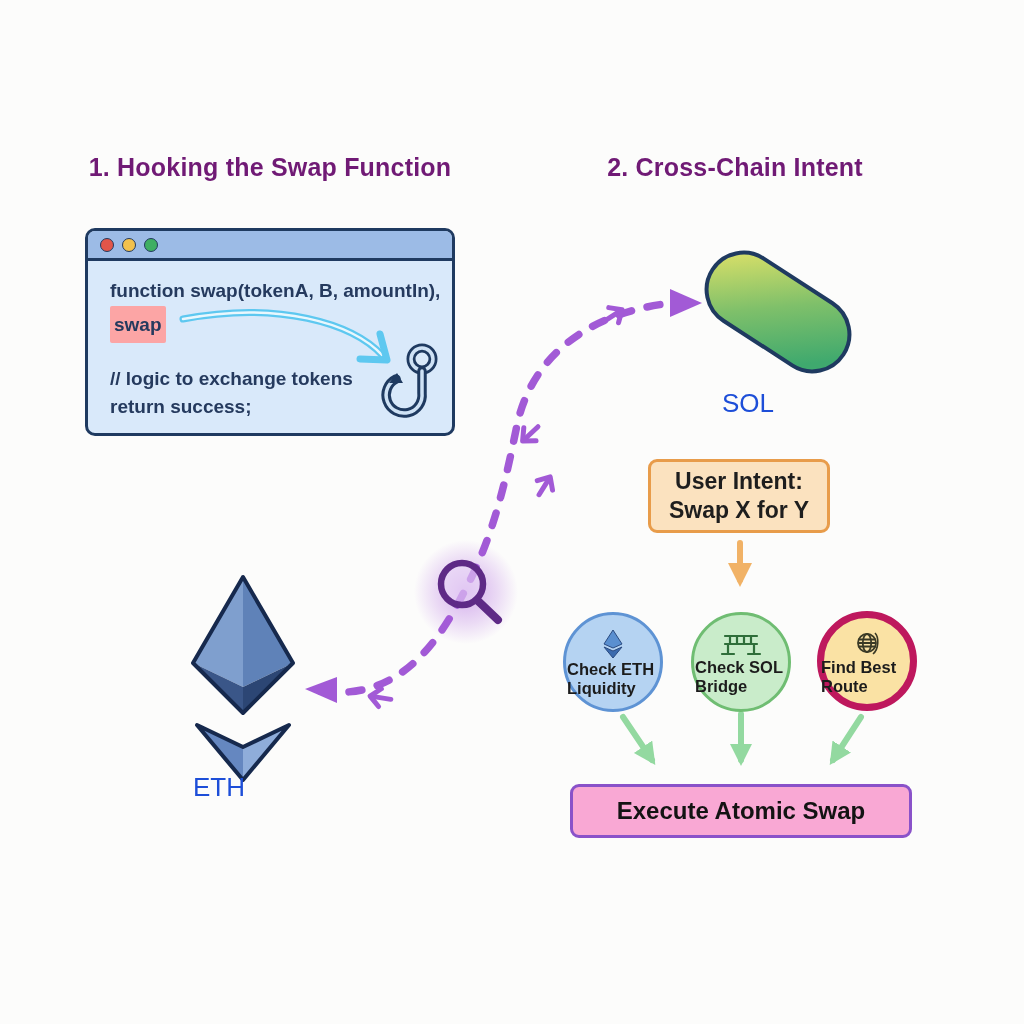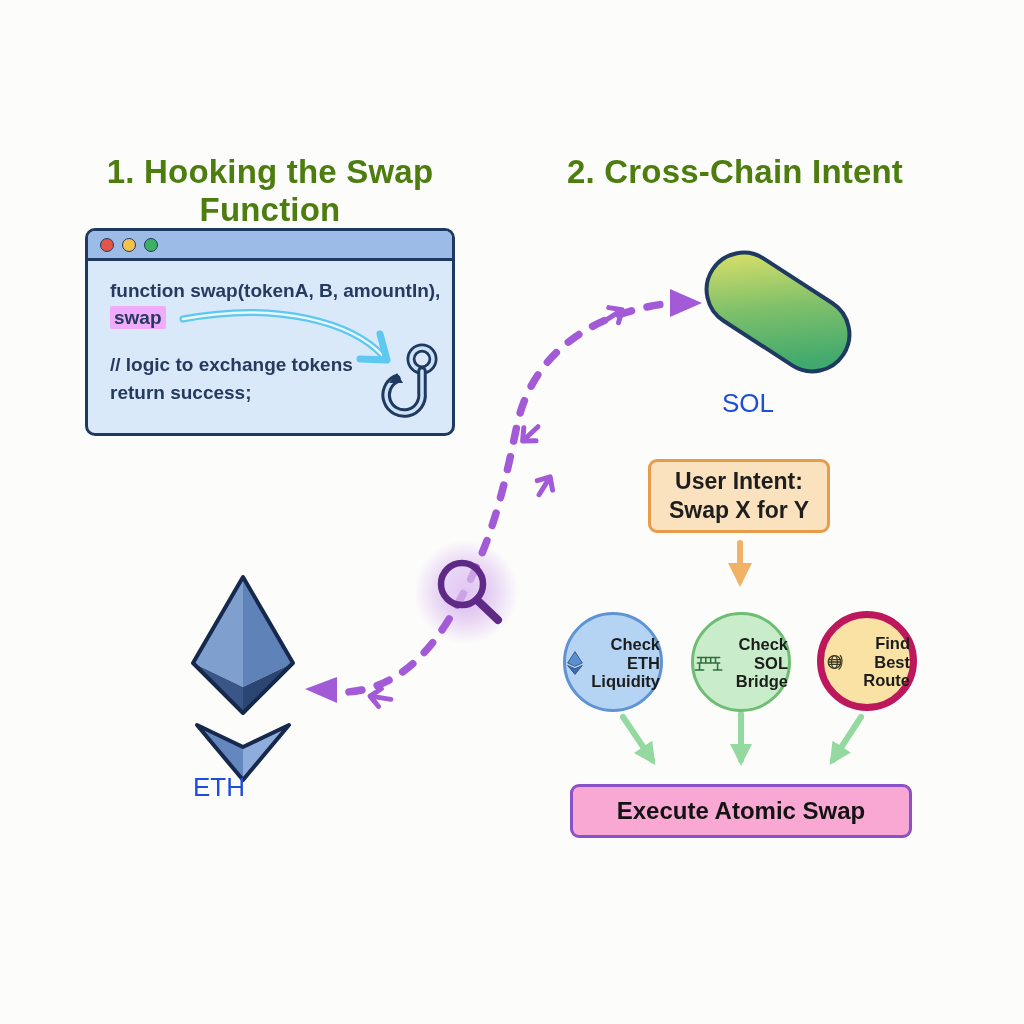--- a/index.html
+++ b/index.html
@@ -2,61 +2,61 @@
 <html><head>
 <meta charset="utf-8">
 <style>
   html,body{margin:0;padding:0;background:#ffffff;}
   #canvas{
     position:relative;width:1024px;height:1024px;background:#fcfcfb;
     font-family:"Liberation Sans",sans-serif;overflow:hidden;
   }
   .abs{position:absolute;}
   .section-title{
-    font-size:33px;font-weight:bold;color:#4d7c0f;text-align:center;letter-spacing:.2px;
+    font-size:25px;font-weight:bold;color:#701a75;text-align:center;letter-spacing:.2px;
   }
   
   .code-window{
     left:85px;top:228px;width:370px;height:208px;
     background:#d9e9fa;border:3px solid #1f3a60;border-radius:10px;
     box-sizing:border-box;overflow:hidden;
   }
   .title-bar{
     height:30px;background:#9cbbe6;border-bottom:3px solid #1f3a60;
     display:flex;align-items:center;padding-left:12px;gap:8px;box-sizing:border-box;
   }
   .tl-dot{width:14px;height:14px;border-radius:50%;border:1.5px solid #233a5e;box-sizing:border-box;}
   .dot-red{background:#e25549;} .dot-yellow{background:#f2c14e;} .dot-green{background:#3faf62;}
   .code-body{
     padding:18px 0 0 22px;font-size:19px;color:#253a5e;line-height:1.22;font-weight:bold;
     position:relative;
   }
   .code-line{margin:0 0 4px 0;white-space:nowrap;}
   .hl{
-    background:#f0abfc;padding:0 4px;border-radius:2px;color:#253a5e;display:inline-block;text-align:right;
+    background:#fca5a5;padding:7px 4px;border-radius:2px;color:#253a5e;display:inline-block;text-align:right;
   }
   .comment-block{margin-top:24px;}
   
   .user-intent-box{
     left:648px;top:459px;width:182px;height:74px;background:#fbe2bf;
     border:3px solid #e89c4a;border-radius:9px;box-sizing:border-box;
     display:flex;flex-direction:column;align-items:center;justify-content:center;
     font-size:23px;font-weight:bold;color:#1e1e1e;line-height:1.25;
   }
   .execute-box{
     left:570px;top:784px;width:342px;height:54px;background:#f9a8d4;
     border:3.5px solid #8a52c9;border-radius:9px;box-sizing:border-box;
     display:flex;align-items:center;justify-content:center;
     font-size:24px;font-weight:bold;color:#131313;
   }
   
   .check-circle{
     width:100px;height:100px;border-radius:50%;box-sizing:border-box;
-    display:flex;flex-direction:row;align-items:center;justify-content:center;
-    text-align:right;gap:1px;padding-top:2px;
+    display:flex;flex-direction:column;align-items:center;justify-content:center;
+    text-align:left;gap:1px;padding-top:2px;
   }
   .c-blue{left:563px;top:612px;background:#b5d3f2;border:3px solid #5e93d4;}
   .c-green{left:691px;top:612px;background:#c9ecca;border:3px solid #6fbd72;}
   .c-orange{left:817px;top:611px;background:#fae2a4;border:7px solid #be185d;}
   .circle-label{font-size:16.5px;font-weight:bold;color:#1c1c1c;line-height:1.12;width:92px;}
   .token-label{font-size:26px;color:#1d4ed8;text-align:left;}
   svg{display:block;}
 </style>
 </head>
 <body>

